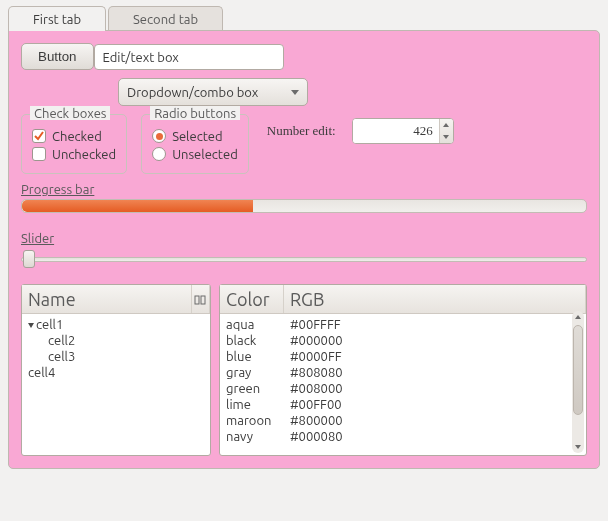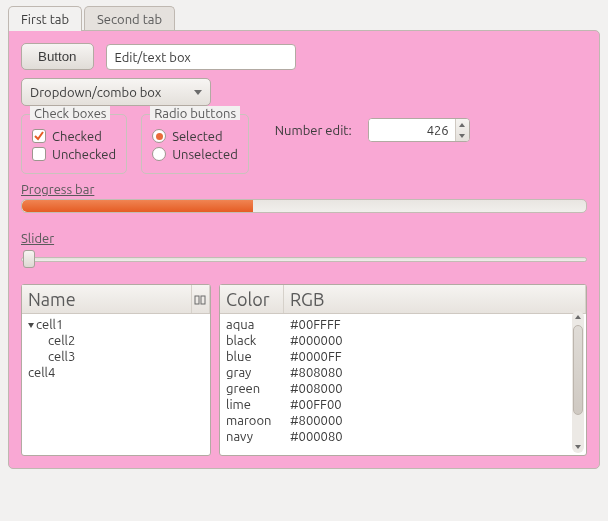--- a/index.html
+++ b/index.html
@@ -10,21 +10,21 @@
     font-size: 13px;
     color: #3c3c3c;
     background: #f2f1f0;
     width: 608px;
     height: 521px;
     overflow: hidden;
   }
   .window { padding: 6px 8px 8px 8px; }
   .tabs { display: flex; }
   .tab {
-    padding: 5px 12px;
+    padding: 5px 24px;
     border: 1px solid #bfb8b1;
     border-bottom: none;
     border-radius: 5px 5px 0 0;
     background: #e5e1dd;
     margin-right: 2px;
     color: #5a5a5a;
     cursor: default;
   }
   .tab.active {
     background: #f2f1f0;
@@ -52,28 +52,29 @@
   }
   .textbox, .spin-input {
     border: 1px solid #b2aaa2;
     border-radius: 4px;
     background: #ffffff;
     padding: 5px 8px;
     font-family: inherit;
     font-size: 13px;
     color: #3c3c3c;
   }
-  .textbox { width: 190px; margin-left: 12px; }
+  .textbox { width: 190px; }
   .combo {
     display: inline-flex;
     align-items: center;
     border: 1px solid #b2aaa2;
     border-radius: 5px;
     background: linear-gradient(#f7f5f3, #e4e0db);
     color: #3c3c3c;
+    margin-left: 97px;
     height: 28px;
     width: 190px;
     padding: 0 8px;
     justify-content: space-between;
   }
   .combo .chev {
     width: 0; height: 0;
     border-left: 4px solid transparent;
     border-right: 4px solid transparent;
     border-top: 5px solid #6b6b6b;
@@ -109,21 +110,21 @@
   .cb.checked { background: #fff; }
   .cb.checked svg { display: block; }
   .cb svg { display: none; }
   .rb { border-radius: 50%; }
   .rb.sel::after {
     content: "";
     width: 7px; height: 7px;
     border-radius: 50%;
     background: #e96b3a;
   }
-  .num-area { display: flex; align-items: center; margin-left: 12px; margin-top: 4px; }
+  .num-area { display: flex; align-items: center; margin-left: 4px; margin-top: 4px; font-family: Liberation Serif, serif; }
   .spin {
     display: flex;
     border: 1px solid #b2aaa2;
     border-radius: 4px;
     overflow: hidden;
     background: #fff;
   }
   .spin-input {
     border: none;
     border-radius: 0;

